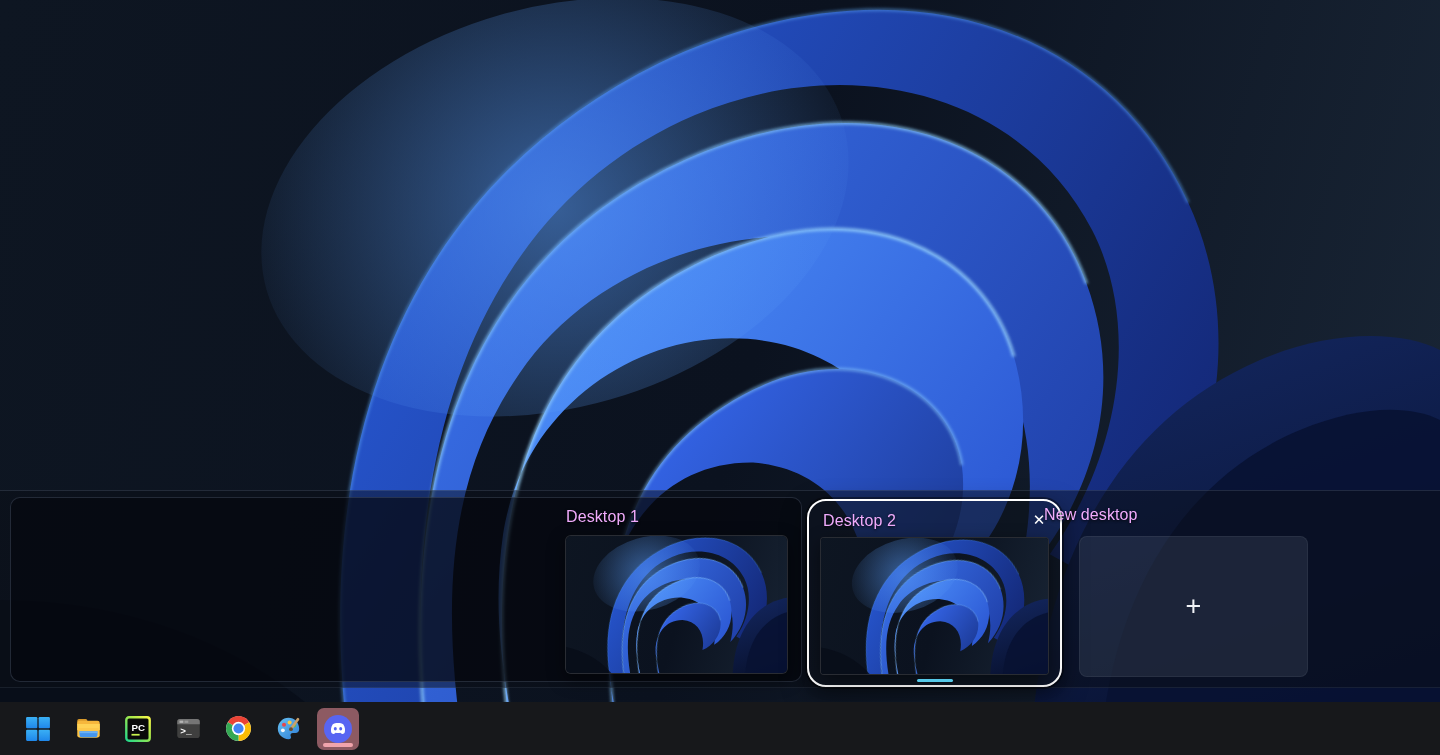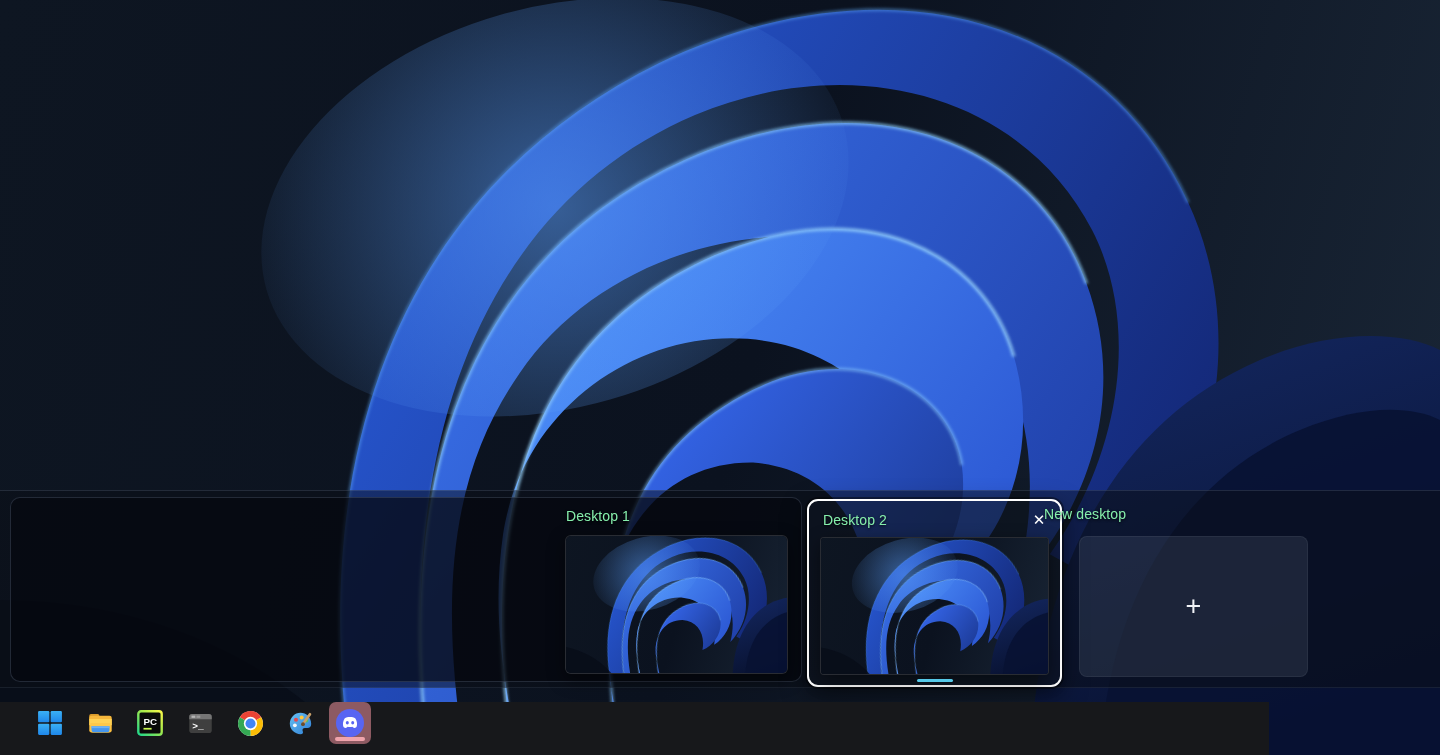--- a/index.html
+++ b/index.html
@@ -17,37 +17,37 @@
     border-top:1px solid rgba(160,180,210,0.16);
     border-bottom:1px solid rgba(160,180,210,0.10);
     box-sizing:border-box;
   }
   .window-preview{
     position:absolute;left:10px;top:6px;width:790px;height:183px;
     border-radius:10px;background:rgba(3,6,12,0.58);
     border:1px solid rgba(140,160,190,0.22);
   }
   .desk-label{
-    position:absolute;color:#86efac;font-size:14px;letter-spacing:.1px;
+    position:absolute;color:#f0abfc;font-size:16px;letter-spacing:.1px;
     text-shadow:0 1px 3px rgba(0,0,0,.85);white-space:nowrap;
   }
   .label-d1{left:566px;top:17px;}
   .label-new{left:1044px;top:15px;}
   .thumb{
     position:absolute;overflow:hidden;border-radius:6px;
     border:1px solid rgba(255,255,255,0.14);
     box-shadow:0 6px 18px rgba(0,0,0,0.45);
     background:#060a12;
   }
   .thumb svg{width:100%;height:100%;display:block;}
   .thumb-d1{left:565px;top:44px;width:221px;height:137px;}
 
   .selected-card{
     position:absolute;left:807px;top:8px;width:255px;height:188px;
-    border:2.5px solid #ffffff;border-radius:11px;box-sizing:border-box;
+    border:2.5px solid #ffffff;border-radius:19px;box-sizing:border-box;
     box-shadow:0 0 0 2px rgba(0,0,0,0.40),0 8px 24px rgba(0,0,0,0.5);
     background:rgba(16,22,36,0.25);
   }
   .selected-card .card-label{left:14px;top:11px;position:absolute;}
   .close-btn{
     position:absolute;top:7px;right:9px;width:24px;height:24px;
     display:flex;align-items:center;justify-content:center;
     color:#fff;font-size:15px;font-weight:300;cursor:default;border-radius:4px;
   }
   .thumb-d2{left:11px;top:36px;width:227px;height:136px;border-radius:4px;}
@@ -59,23 +59,23 @@
   .new-desktop-btn{
     position:absolute;left:1079px;top:45px;width:227px;height:139px;
     border-radius:8px;background:rgba(200,212,235,0.10);
     border:1px solid rgba(255,255,255,0.06);
     display:flex;align-items:center;justify-content:center;
     color:#f0f2f6;font-size:27px;font-weight:300;
   }
 
   
   .taskbar{
-    position:absolute;left:0;top:702px;width:1269px;height:53px;
-    background:#17181b;display:flex;
-    padding-left:29px;gap:8px;box-sizing:border-box;
+    position:absolute;left:0;top:702px;width:1440px;height:53px;
+    background:#17181b;display:flex;align-items:center;
+    padding-left:17px;gap:8px;box-sizing:border-box;
   }
   .tb-btn{
     width:42px;height:42px;border-radius:7px;position:relative;
     display:flex;align-items:center;justify-content:center;flex:0 0 auto;
   }
   .tb-btn.active{background:#8d5a62;}
   .tb-underline{
     position:absolute;bottom:3px;left:50%;transform:translateX(-50%);
     width:30px;height:4px;border-radius:2px;
   }

